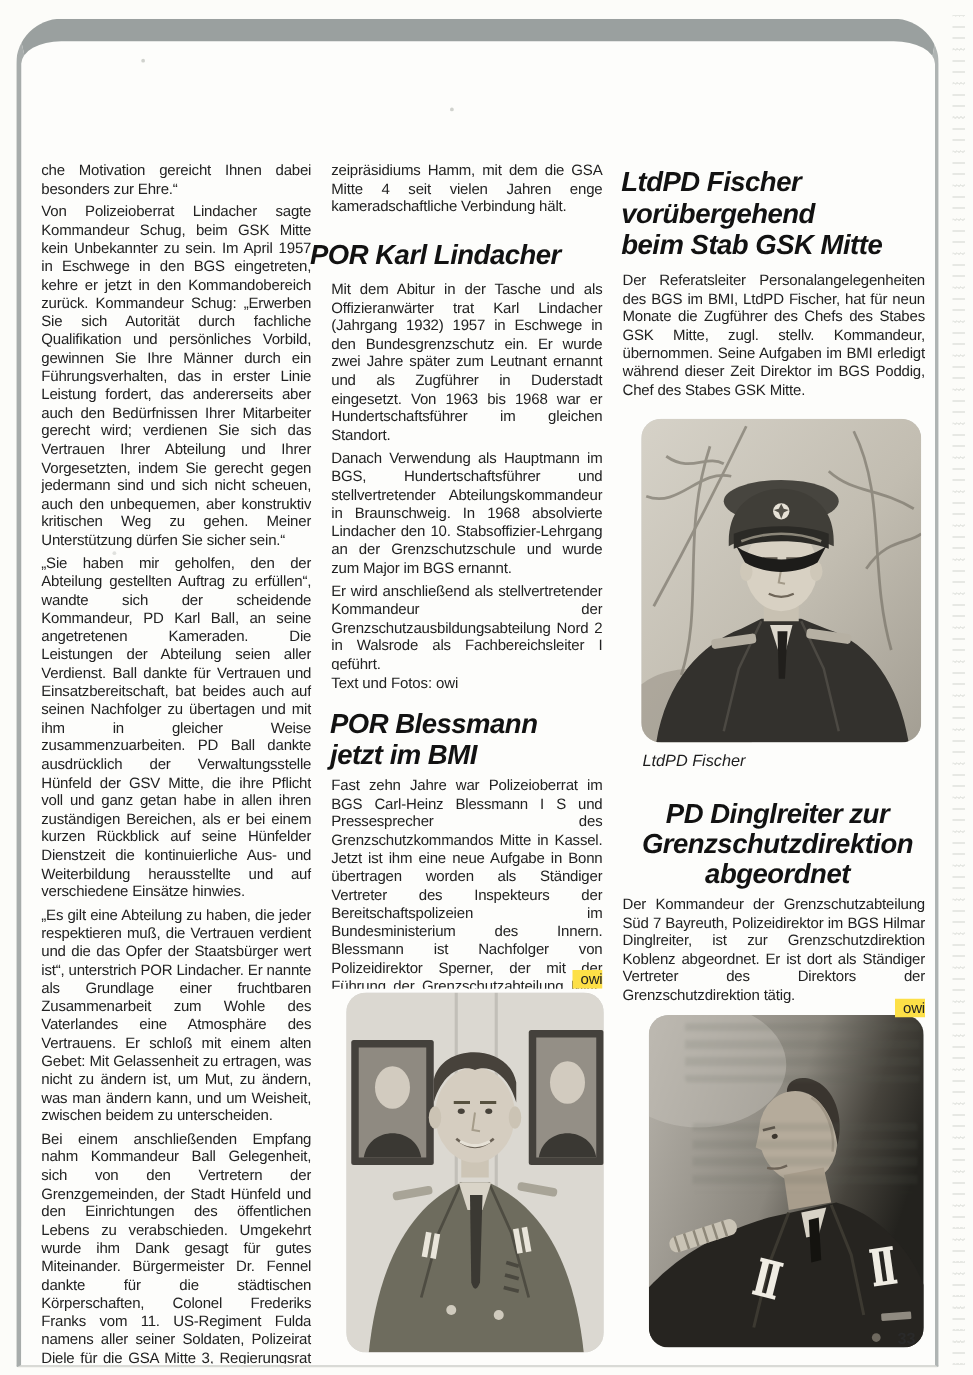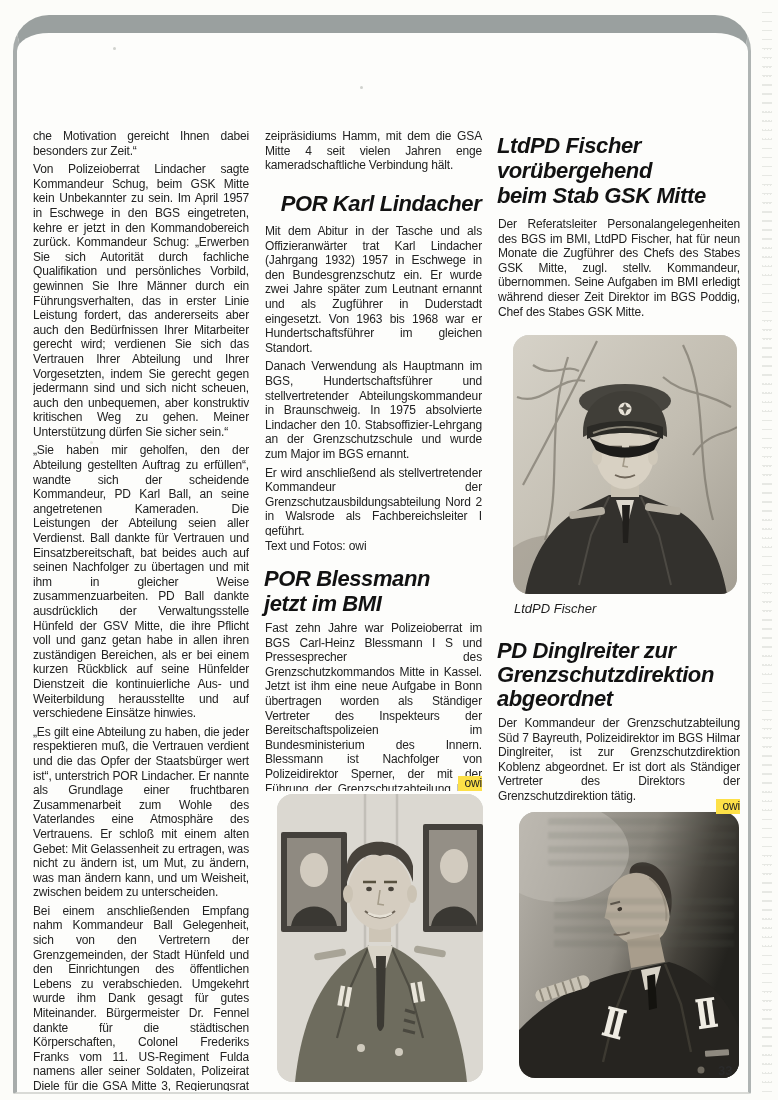--- a/index.html
+++ b/index.html
@@ -25,21 +25,21 @@
   .body-text{
     font-size:12px;line-height:14.6px;text-align:justify;
     letter-spacing:-0.15px;color:#222;
     hyphens:auto;-webkit-hyphens:auto;
   }
   .body-text p{margin:0 0 4px 0;}
   .headline{
     font-size:22px;line-height:25px;font-weight:bold;font-style:italic;
     letter-spacing:-0.4px;color:#121212;white-space:pre-line;z-index:2;
   }
-  .headline.tight{line-height:24px;}
+  .headline.tight{line-height:24px;text-align:center;}
   .credit{font-size:12px;letter-spacing:-0.1px;color:#222;z-index:2;}
   .byline{position:absolute;right:0;bottom:0;font-size:12px;color:#222;background:#fde047;padding-left:6px;}
   .caption{font-size:13px;font-style:italic;color:#1d1d1d;z-index:3;}
   .clip{overflow:hidden;}
   .photo{z-index:1;border-radius:16px;overflow:hidden;box-shadow:0 0 0 1px rgba(90,90,85,.25) inset;}
   .photo svg{display:block;width:100%;height:100%;}
   .page-number{font-size:13px;font-weight:bold;color:#2a2a2a;text-align:left;z-index:3;}
   .bleed{
     z-index:2;opacity:.13;border-radius:3px;pointer-events:none;
     background:repeating-linear-gradient(180deg,#5a6055 0 7px,transparent 7px 14px);
@@ -55,36 +55,36 @@
 </head>
 <body>
 
 <div class="abs page-frame"></div>
 <div class="abs edge-noise"></div>
 <div class="abs speck" style="left:113px;top:47px;"></div>
 <div class="abs speck" style="left:360px;top:86px;"></div>
 <div class="abs speck" style="left:90px;top:441px;opacity:.25;"></div>
 
 <div class="abs txtcol body-text clip" style="left:33px;top:129px;width:216px;height:962px;">
-  <p>che Motivation gereicht Ihnen dabei besonders zur Zeit.“</p>
+  <p>che Motivation gereicht Ihnen dabei besonders zur Ehre.“</p>
   <p>Von Polizeioberrat Lindacher sagte Kommandeur Schug, beim GSK Mitte kein Unbekannter zu sein. Im April 1957 in Eschwege in den BGS eingetreten, kehre er jetzt in den Kommandobereich zurück. Kommandeur Schug: „Erwerben Sie sich Autorität durch fachliche Qualifikation und persönliches Vorbild, gewinnen Sie Ihre Männer durch ein Führungsverhalten, das in erster Linie Leistung fordert, das andererseits aber auch den Bedürfnissen Ihrer Mitarbeiter gerecht wird; verdienen Sie sich das Vertrauen Ihrer Abteilung und Ihrer Vorgesetzten, indem Sie gerecht gegen jedermann sind und sich nicht scheuen, auch den unbequemen, aber konstruktiv kritischen Weg zu gehen. Meiner Unterstützung dürfen Sie sicher sein.“</p>
   <p>„Sie haben mir geholfen, den der Abteilung gestellten Auftrag zu erfüllen“, wandte sich der scheidende Kommandeur, PD Karl Ball, an seine angetretenen Kameraden. Die Leistungen der Abteilung seien aller Verdienst. Ball dankte für Vertrauen und Einsatzbereitschaft, bat beides auch auf seinen Nachfolger zu übertagen und mit ihm in gleicher Weise zusammenzuarbeiten. PD Ball dankte ausdrücklich der Verwaltungsstelle Hünfeld der GSV Mitte, die ihre Pflicht voll und ganz getan habe in allen ihren zuständigen Bereichen, als er bei einem kurzen Rückblick auf seine Hünfelder Dienstzeit die kontinuierliche Aus- und Weiterbildung herausstellte und auf verschiedene Einsätze hinwies.</p>
   <p>„Es gilt eine Abteilung zu haben, die jeder respektieren muß, die Vertrauen verdient und die das Opfer der Staatsbürger wert ist“, unterstrich POR Lindacher. Er nannte als Grundlage einer fruchtbaren Zusammenarbeit zum Wohle des Vaterlandes eine Atmosphäre des Vertrauens. Er schloß mit einem alten Gebet: Mit Gelassenheit zu ertragen, was nicht zu ändern ist, um Mut, zu ändern, was man ändern kann, und um Weisheit, zwischen beidem zu unterscheiden.</p>
   <p>Bei einem anschließenden Empfang nahm Kommandeur Ball Gelegenheit, sich von den Vertretern der Grenzgemeinden, der Stadt Hünfeld und den Einrichtungen des öffentlichen Lebens zu verabschieden. Umgekehrt wurde ihm Dank gesagt für gutes Miteinander. Bürgermeister Dr. Fennel dankte für die städtischen Körperschaften, Colonel Frederiks Franks vom 11. US-Regiment Fulda namens aller seiner Soldaten, Polizeirat Diele für die GSA Mitte 3, Regierungsrat Drinnenberg für den Landkreis, PHM Lothar Mohr für den örtlichen Personalrat, Volkmar Prettin für den Grenzschutzverband und GS-Pfarrer Schott für die Evangelische und Katholische Seelsorge im BGS. Unter den Gästen befand sich auch eine Delegation des Poli-</p>
 </div>
 
 <div class="abs txtcol body-text" style="left:265px;top:129px;width:217px;">
   <p>zeipräsidiums Hamm, mit dem die GSA Mitte 4 seit vielen Jahren enge kameradschaftliche Verbindung hält.</p>
 </div>
 
-<div class="abs headline" style="left:271px;top:191px;width:220px;text-align:center;">POR Karl Lindacher</div>
+<div class="abs headline" style="left:248px;top:191px;width:220px;">POR Karl Lindacher</div>
 
 <div class="abs txtcol body-text clip" style="left:265px;top:224px;width:217px;height:312px;">
   <p>Mit dem Abitur in der Tasche und als Offizieranwärter trat Karl Lindacher (Jahrgang 1932) 1957 in Eschwege in den Bundesgrenzschutz ein. Er wurde zwei Jahre später zum Leutnant ernannt und als Zugführer in Duderstadt eingesetzt. Von 1963 bis 1968 war er Hundertschaftsführer im gleichen Standort.</p>
-  <p>Danach Verwendung als Hauptmann im BGS, Hundertschaftsführer und stellvertretender Abteilungskommandeur in Braunschweig. In 1975 absolvierte Lindacher den 10. Stabsoffizier-Lehrgang an der Grenzschutzschule und wurde zum Major im BGS ernannt.</p>
+  <p>Danach Verwendung als Hauptmann im BGS, Hundertschaftsführer und stellvertretender Abteilungskommandeur in Braunschweig. In 1968 absolvierte Lindacher den 10. Stabsoffizier-Lehrgang an der Grenzschutzschule und wurde zum Major im BGS ernannt.</p>
   <p>Er wird anschließend als stellvertretender Kommandeur der Grenzschutzausbildungsabteilung Nord 2 in Walsrode als Fachbereichsleiter I geführt.</p>
 
 </div>
 <div class="abs credit" style="left:265px;top:539px;width:217px;">Text und Fotos: owi</div>
 
 <div class="abs headline" style="left:264px;top:566px;width:220px;">POR Blessmann
 jetzt im BMI</div>
 
 <div class="abs txtcol body-text clip" style="left:265px;top:621px;width:217px;height:170px;">
   <p style="margin:0;">Fast zehn Jahre war Polizeioberrat im BGS Carl-Heinz Blessmann I S und Pressesprecher des Grenzschutzkommandos Mitte in Kassel. Jetzt ist ihm eine neue Aufgabe in Bonn übertragen worden als Ständiger Vertreter des Inspekteurs der Bereitschaftspolizeien im Bundesministerium des Innern. Blessmann ist Nachfolger von Polizeidirektor Sperner, der mit der Führung der Grenzschutzabteilung Mitte 1 Eschwege beauftragt worden ist.</p>

